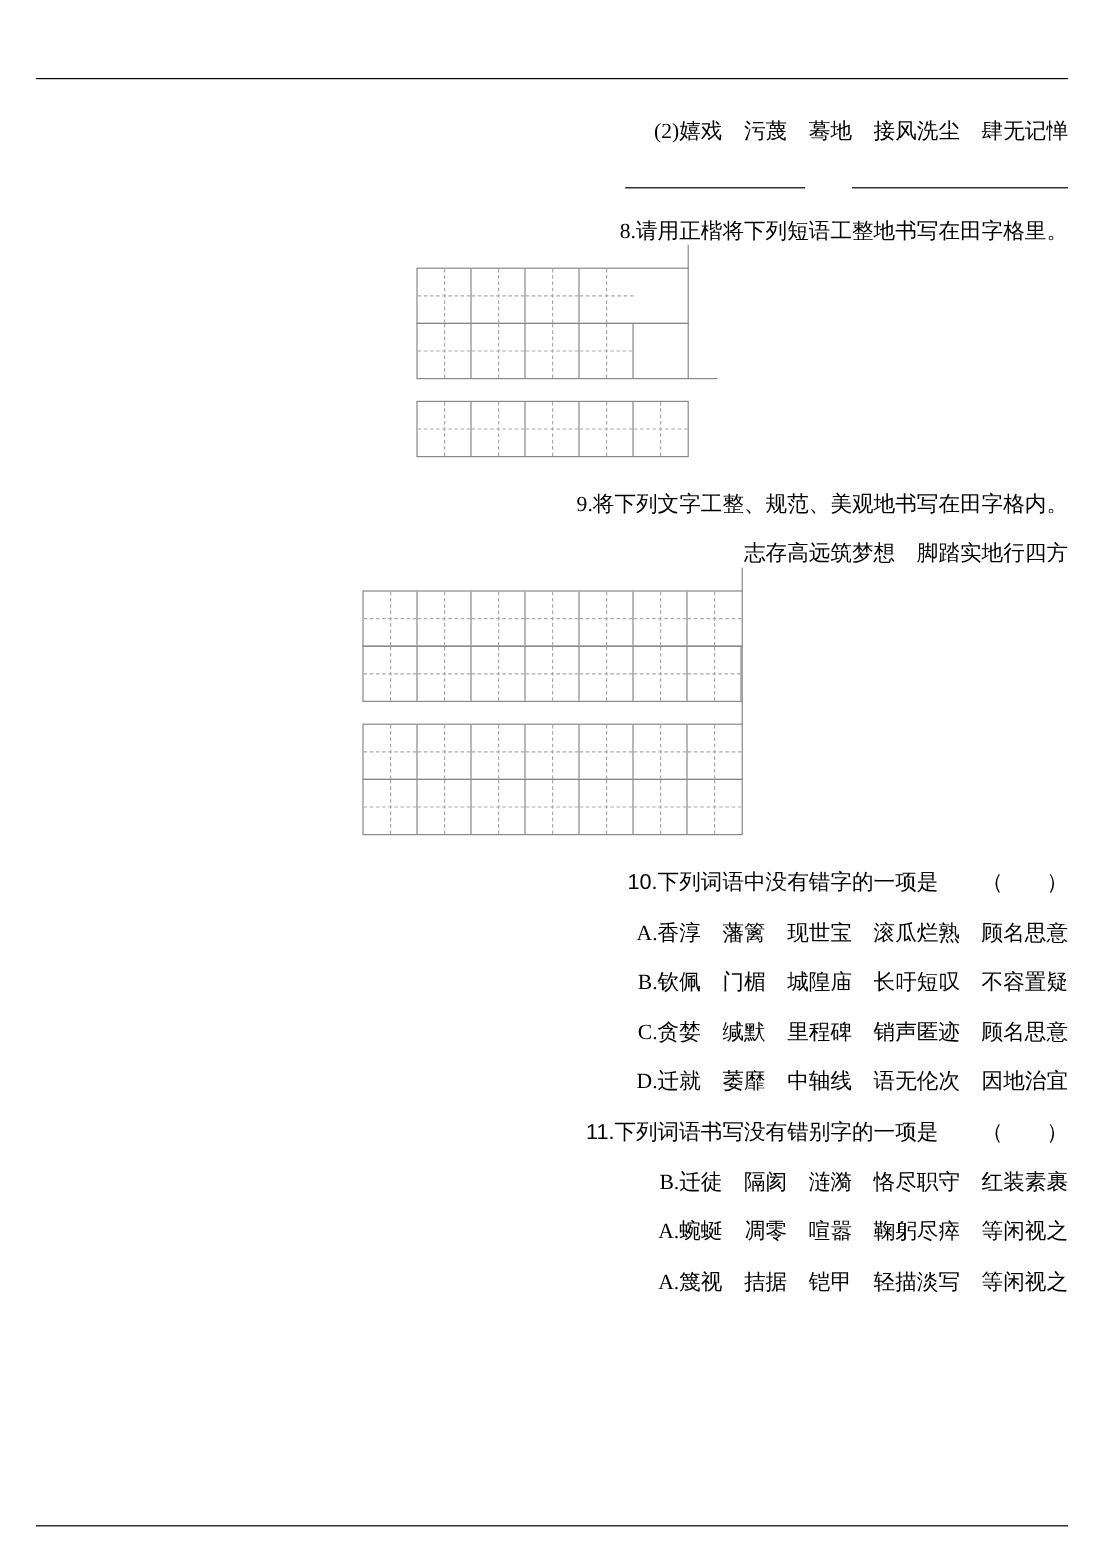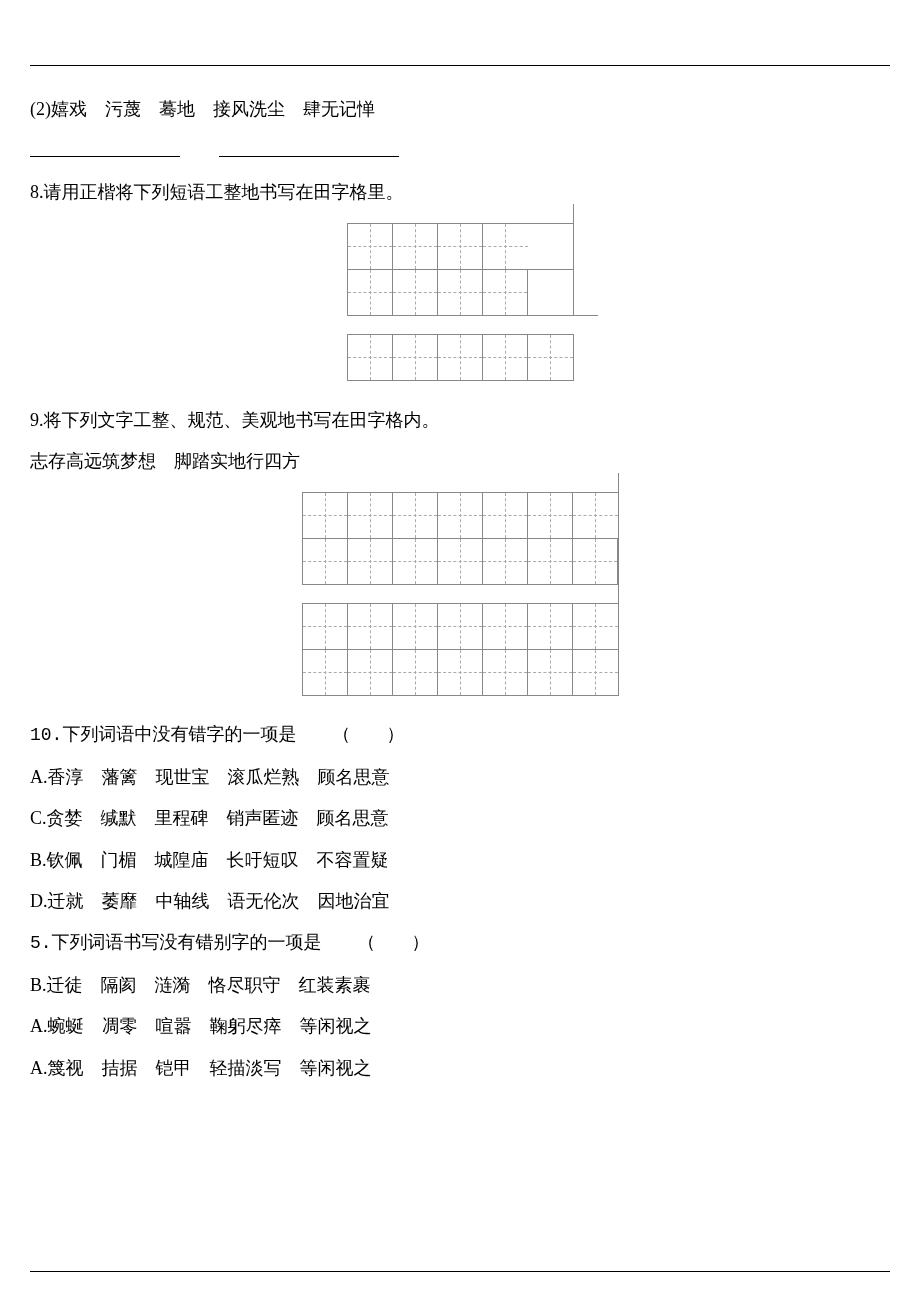--- a/index.html
+++ b/index.html
@@ -23,21 +23,21 @@
     background: #000;
   }
   .hr-bottom {
     position: absolute;
     bottom: 30px;
     left: 30px;
     right: 30px;
     height: 1px;
     background: #000;
   }
-  .content { padding-top: 30px; }
+  .content { padding-top: 30px; text-align: right; }
   .line { margin-bottom: 2px; }
   .blank {
     display: inline-block;
     border-bottom: 1px solid #000;
     height: 1.2em;
     vertical-align: baseline;
   }
   .grid-wrap {
     display: flex;
     justify-content: center;
@@ -86,21 +86,21 @@
   }
   .tick-right {
     position: absolute;
     right: -25px;
     bottom: -1px;
     width: 25px;
     height: 1px;
     background: #888;
   }
   .gap { height: 18px; }
-  .mcq-paren { font-family: Liberation Mono, monospace; }
+  .mcq-paren { font-family: Liberation Sans, sans-serif; }
 </style>
 </head>
 <body>
 
 <div class="hr-top"></div>
 <div class="hr-bottom"></div>
 
 <div class="content">
 
   <div class="line">(2)嬉戏　污蔑　蓦地　接风洗尘　肆无记惮</div>
@@ -189,23 +189,23 @@
           <div class="cell" style="width:45px;height:45px"></div>
           <div class="cell" style="width:45px;height:45px"></div>
           <div class="cell" style="width:45px;height:45px"></div>
         </div>
       </div>
     </div>
   </div>
 
   <div class="line mcq-paren">10.下列词语中没有错字的一项是　　（　　）</div>
   <div class="line">A.香淳　藩篱　现世宝　滚瓜烂熟　顾名思意</div>
+  <div class="line">B.钦佩　门楣　城隍庙　长吁短叹　不容置疑</div>
   <div class="line">C.贪婪　缄默　里程碑　销声匿迹　顾名思意</div>
-  <div class="line">B.钦佩　门楣　城隍庙　长吁短叹　不容置疑</div>
   <div class="line">D.迁就　萎靡　中轴线　语无伦次　因地治宜</div>
 
-  <div class="line mcq-paren">5.下列词语书写没有错别字的一项是　　（　　）</div>
+  <div class="line mcq-paren">11.下列词语书写没有错别字的一项是　　（　　）</div>
   <div class="line">B.迁徒　隔阂　涟漪　恪尽职守　红装素裹</div>
   <div class="line">A.蜿蜒　凋零　喧嚣　鞠躬尽瘁　等闲视之</div>
 
   <div class="line">A.篾视　拮据　铠甲　轻描淡写　等闲视之</div>
 
 </div>
 
 </body></html>

